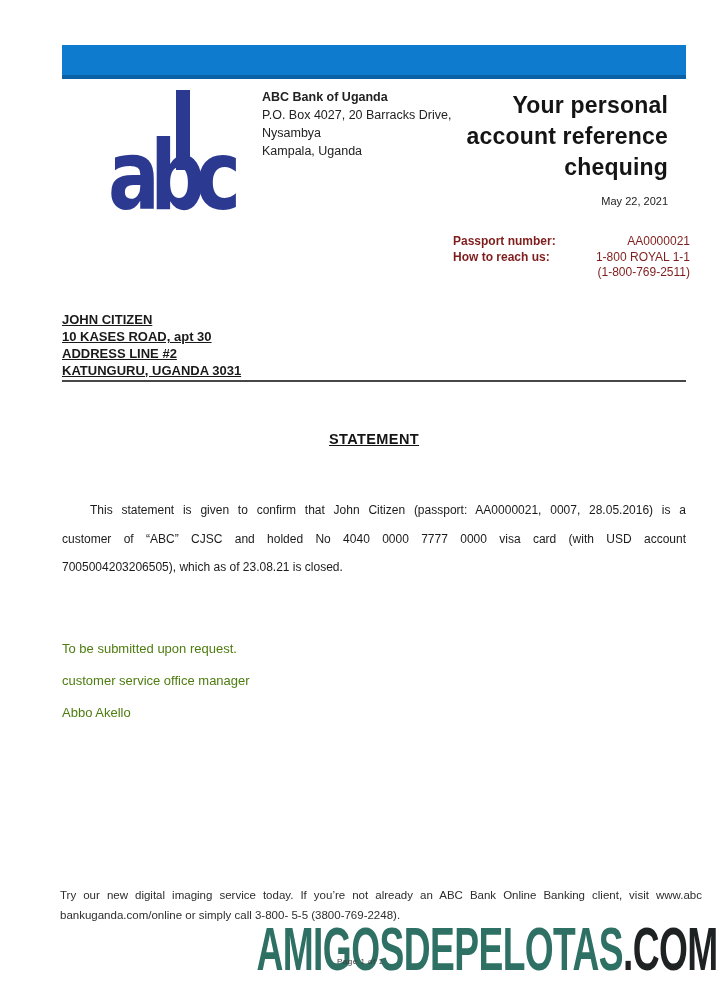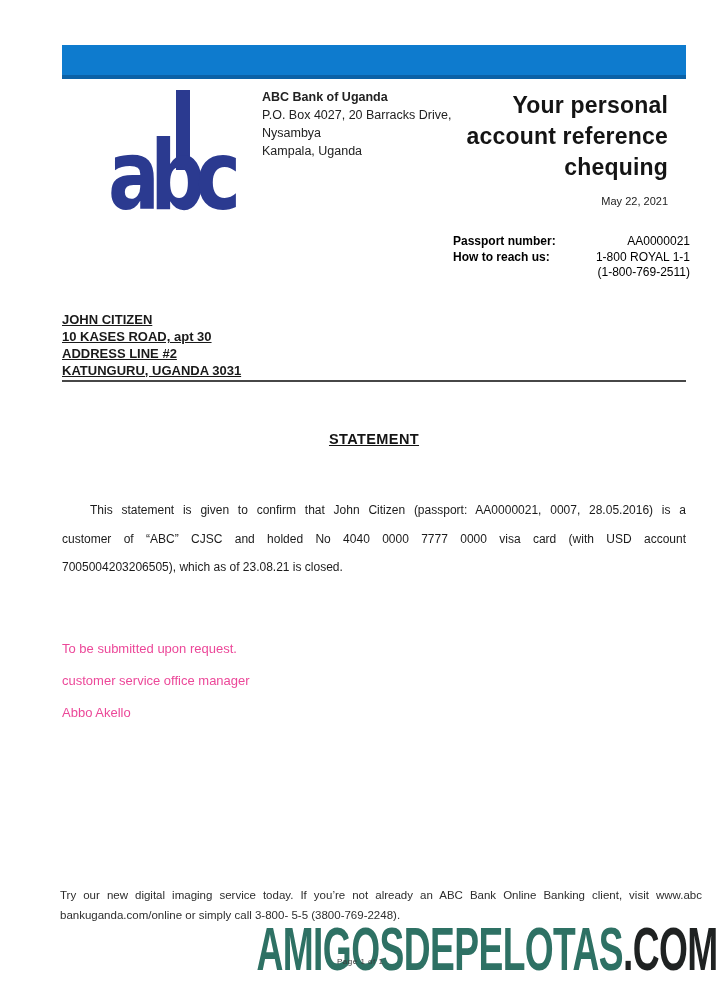--- a/index.html
+++ b/index.html
@@ -20,39 +20,39 @@
     letter-spacing: -12px; color: #2b3a90; transform: scaleX(0.80); transform-origin: left bottom;
   }
   .bank-info { position: absolute; left: 262px; top: 88px; font-size: 12.5px; line-height: 18px; color: #222; }
   .bank-name { font-weight: bold; }
   .doc-title {
     position: absolute; right: 52px; top: 90px; text-align: right;
     font-size: 23px; line-height: 31px; font-weight: 600; color: #141414; letter-spacing: 0.2px;
   }
   .doc-date { font-size: 11px; font-weight: normal; margin-top: 3px; color: #222; letter-spacing: 0; }
 
-  .contact { position: absolute; left: 453px; top: 234px; width: 237px; font-size: 12px; line-height: 15.5px; color: #000000; }
+  .contact { position: absolute; left: 453px; top: 234px; width: 237px; font-size: 12px; line-height: 15.5px; color: #7f1d1d; }
   .contact-row { display: flex; }
   .contact-label { font-weight: bold; white-space: nowrap; }
   .contact-value { flex: 1; text-align: right; white-space: nowrap; }
 
   .recipient { position: absolute; left: 62px; top: 311px; font-size: 13px; font-weight: bold; line-height: 17px; color: #1a1a1a; text-decoration: underline; }
 
   .rule { position: absolute; left: 62px; top: 380px; width: 624px; border-top: 2px solid #474747; }
 
   .stmt-heading {
     position: absolute; left: 62px; top: 431px; width: 624px; text-align: center;
     font-weight: bold; font-size: 14.5px; letter-spacing: 0.4px; color: #141414; text-decoration: underline;
   }
   .stmt-body { position: absolute; left: 62px; top: 496px; width: 624px; font-size: 12px; line-height: 28.5px; color: #1b1b1b; }
   .stmt-line { text-align: justify; text-align-last: justify; }
   .stmt-line.first { text-indent: 28px; }
   .stmt-line.last { text-align: left; text-align-last: left; }
 
-  .closing { position: absolute; left: 62px; top: 641px; font-size: 13px; line-height: 15px; color: #ec4899; }
+  .closing { position: absolute; left: 62px; top: 641px; font-size: 13px; line-height: 15px; color: #4d7c0f; }
   .closing-line { margin-bottom: 17px; }
 
   .foot { position: absolute; left: 60px; top: 886px; width: 642px; font-size: 11.5px; line-height: 19.5px; color: #2d2d2d; }
   .foot-line1 { text-align: justify; text-align-last: justify; }
 
   .watermark {
     position: absolute; right: 2px; top: 918px; white-space: nowrap; z-index: 1;
     font-weight: bold; font-size: 62px; line-height: 1; letter-spacing: -1px;
     transform: scaleX(0.60); transform-origin: right top;
   }

